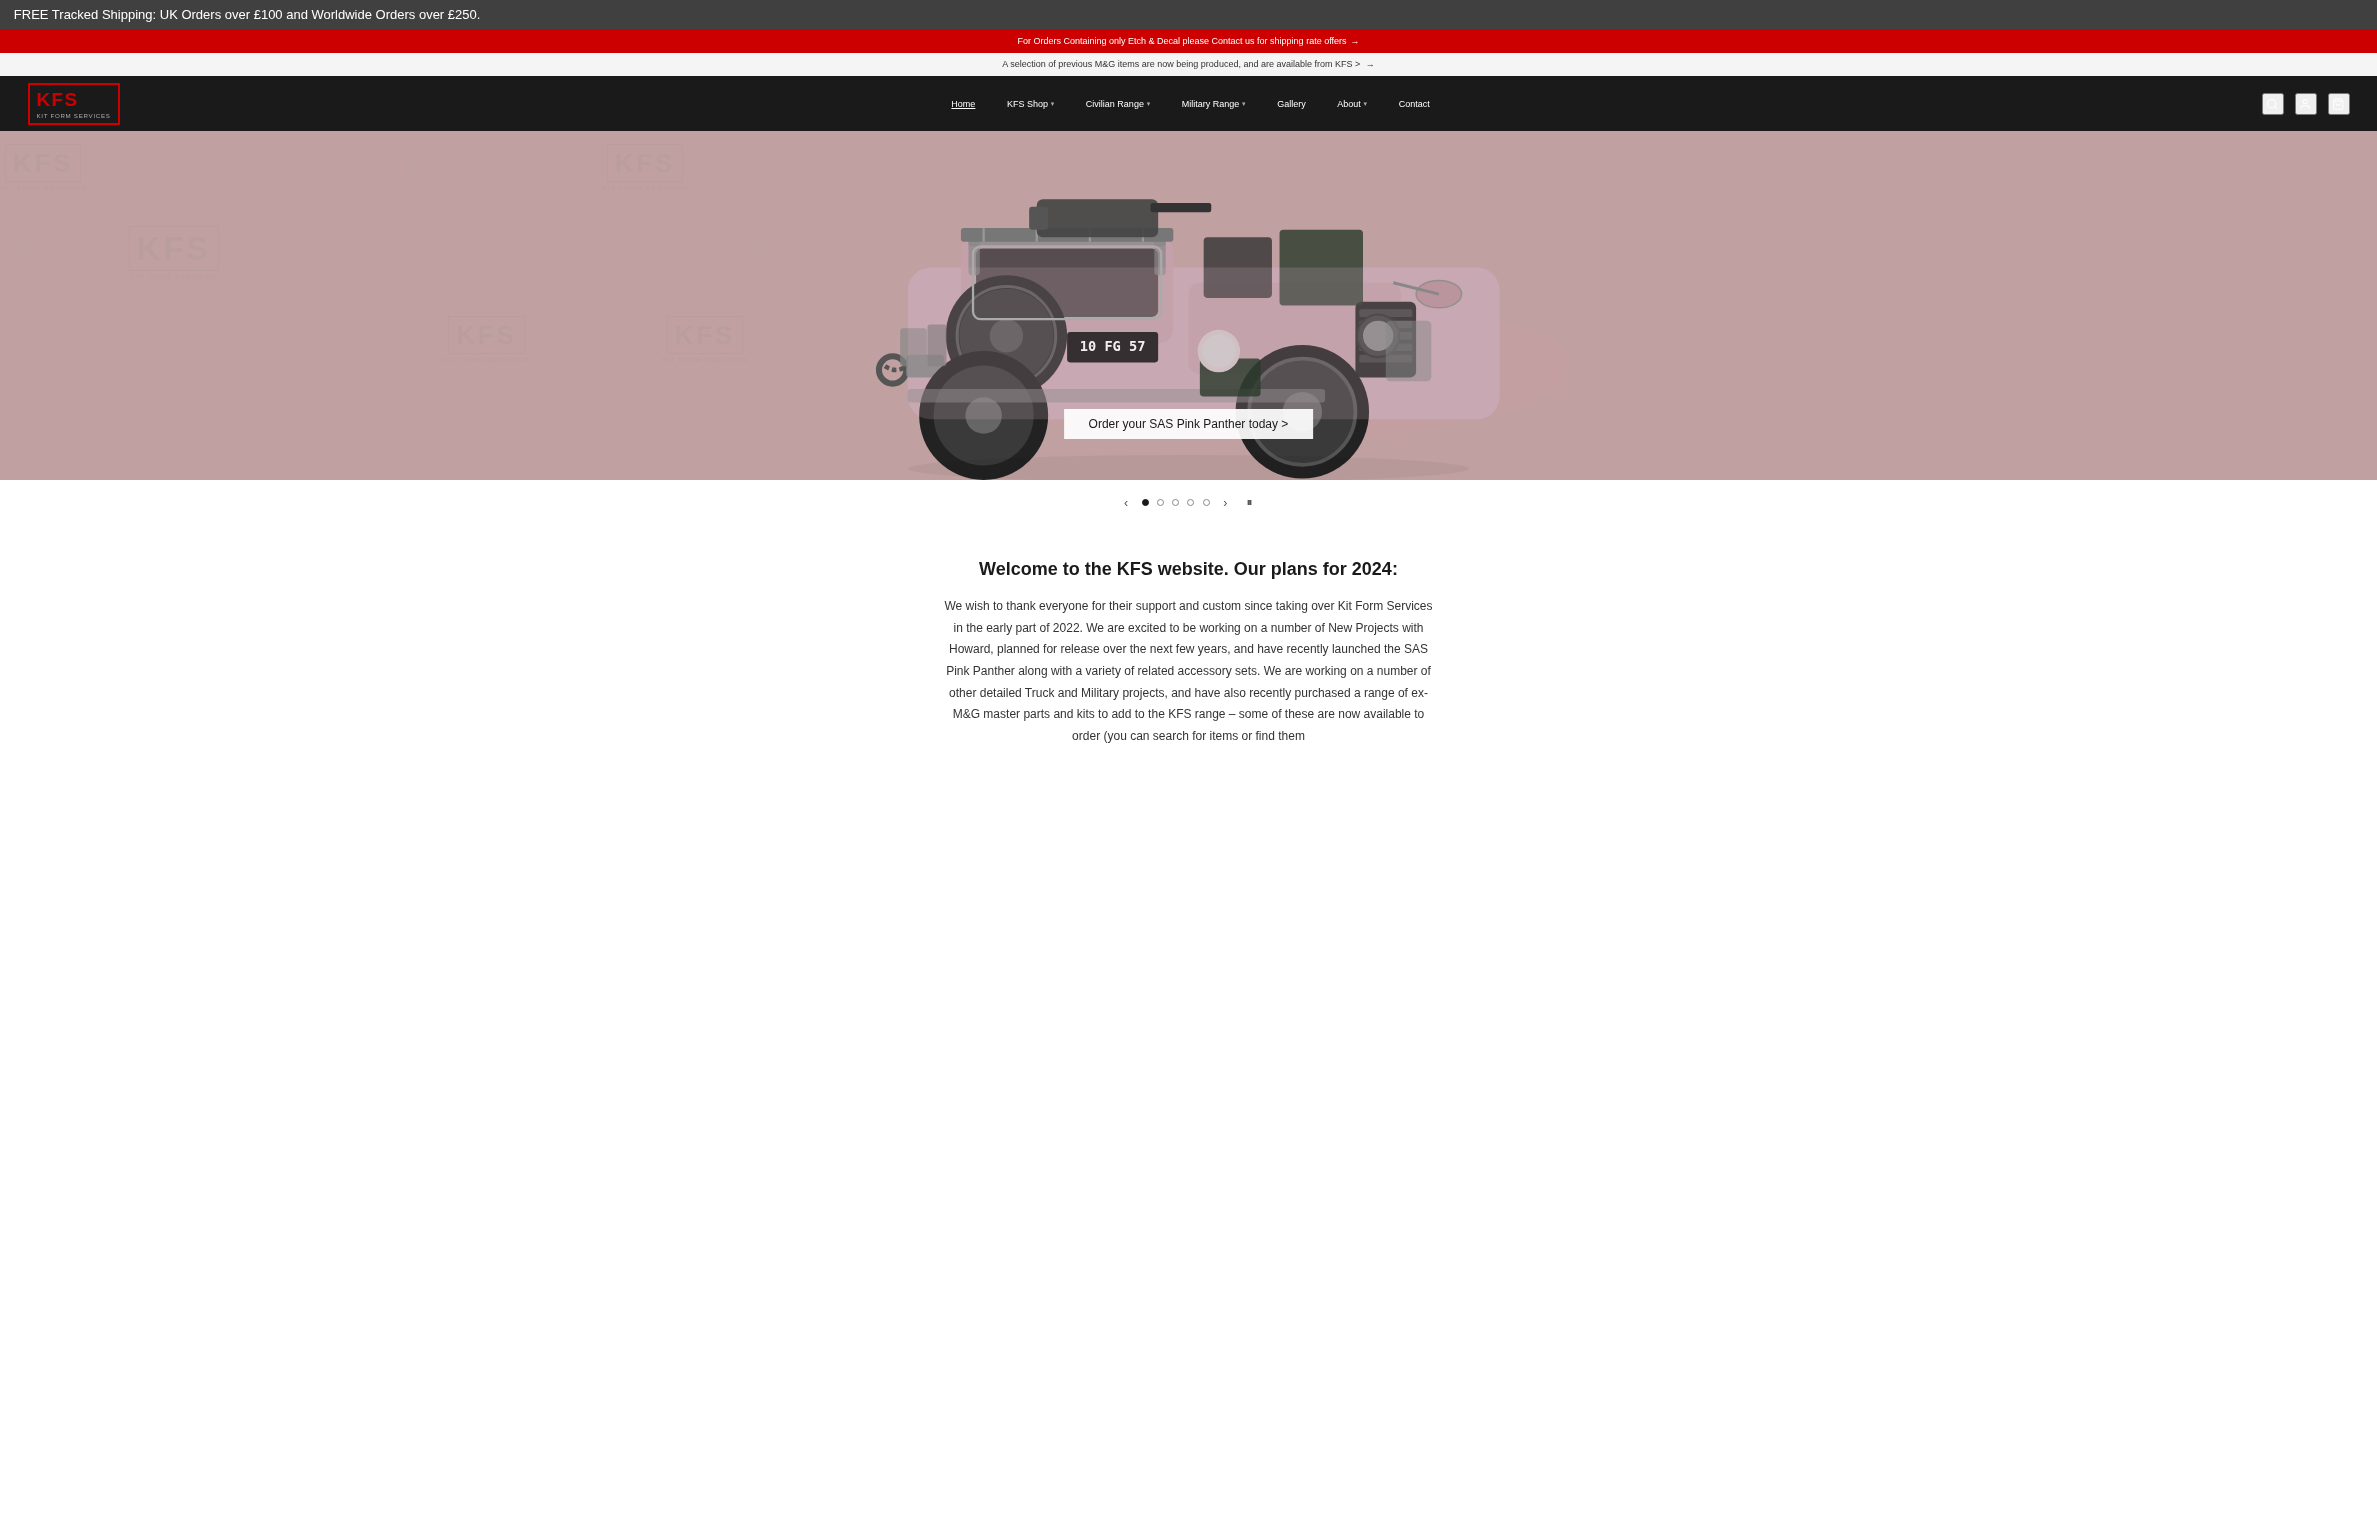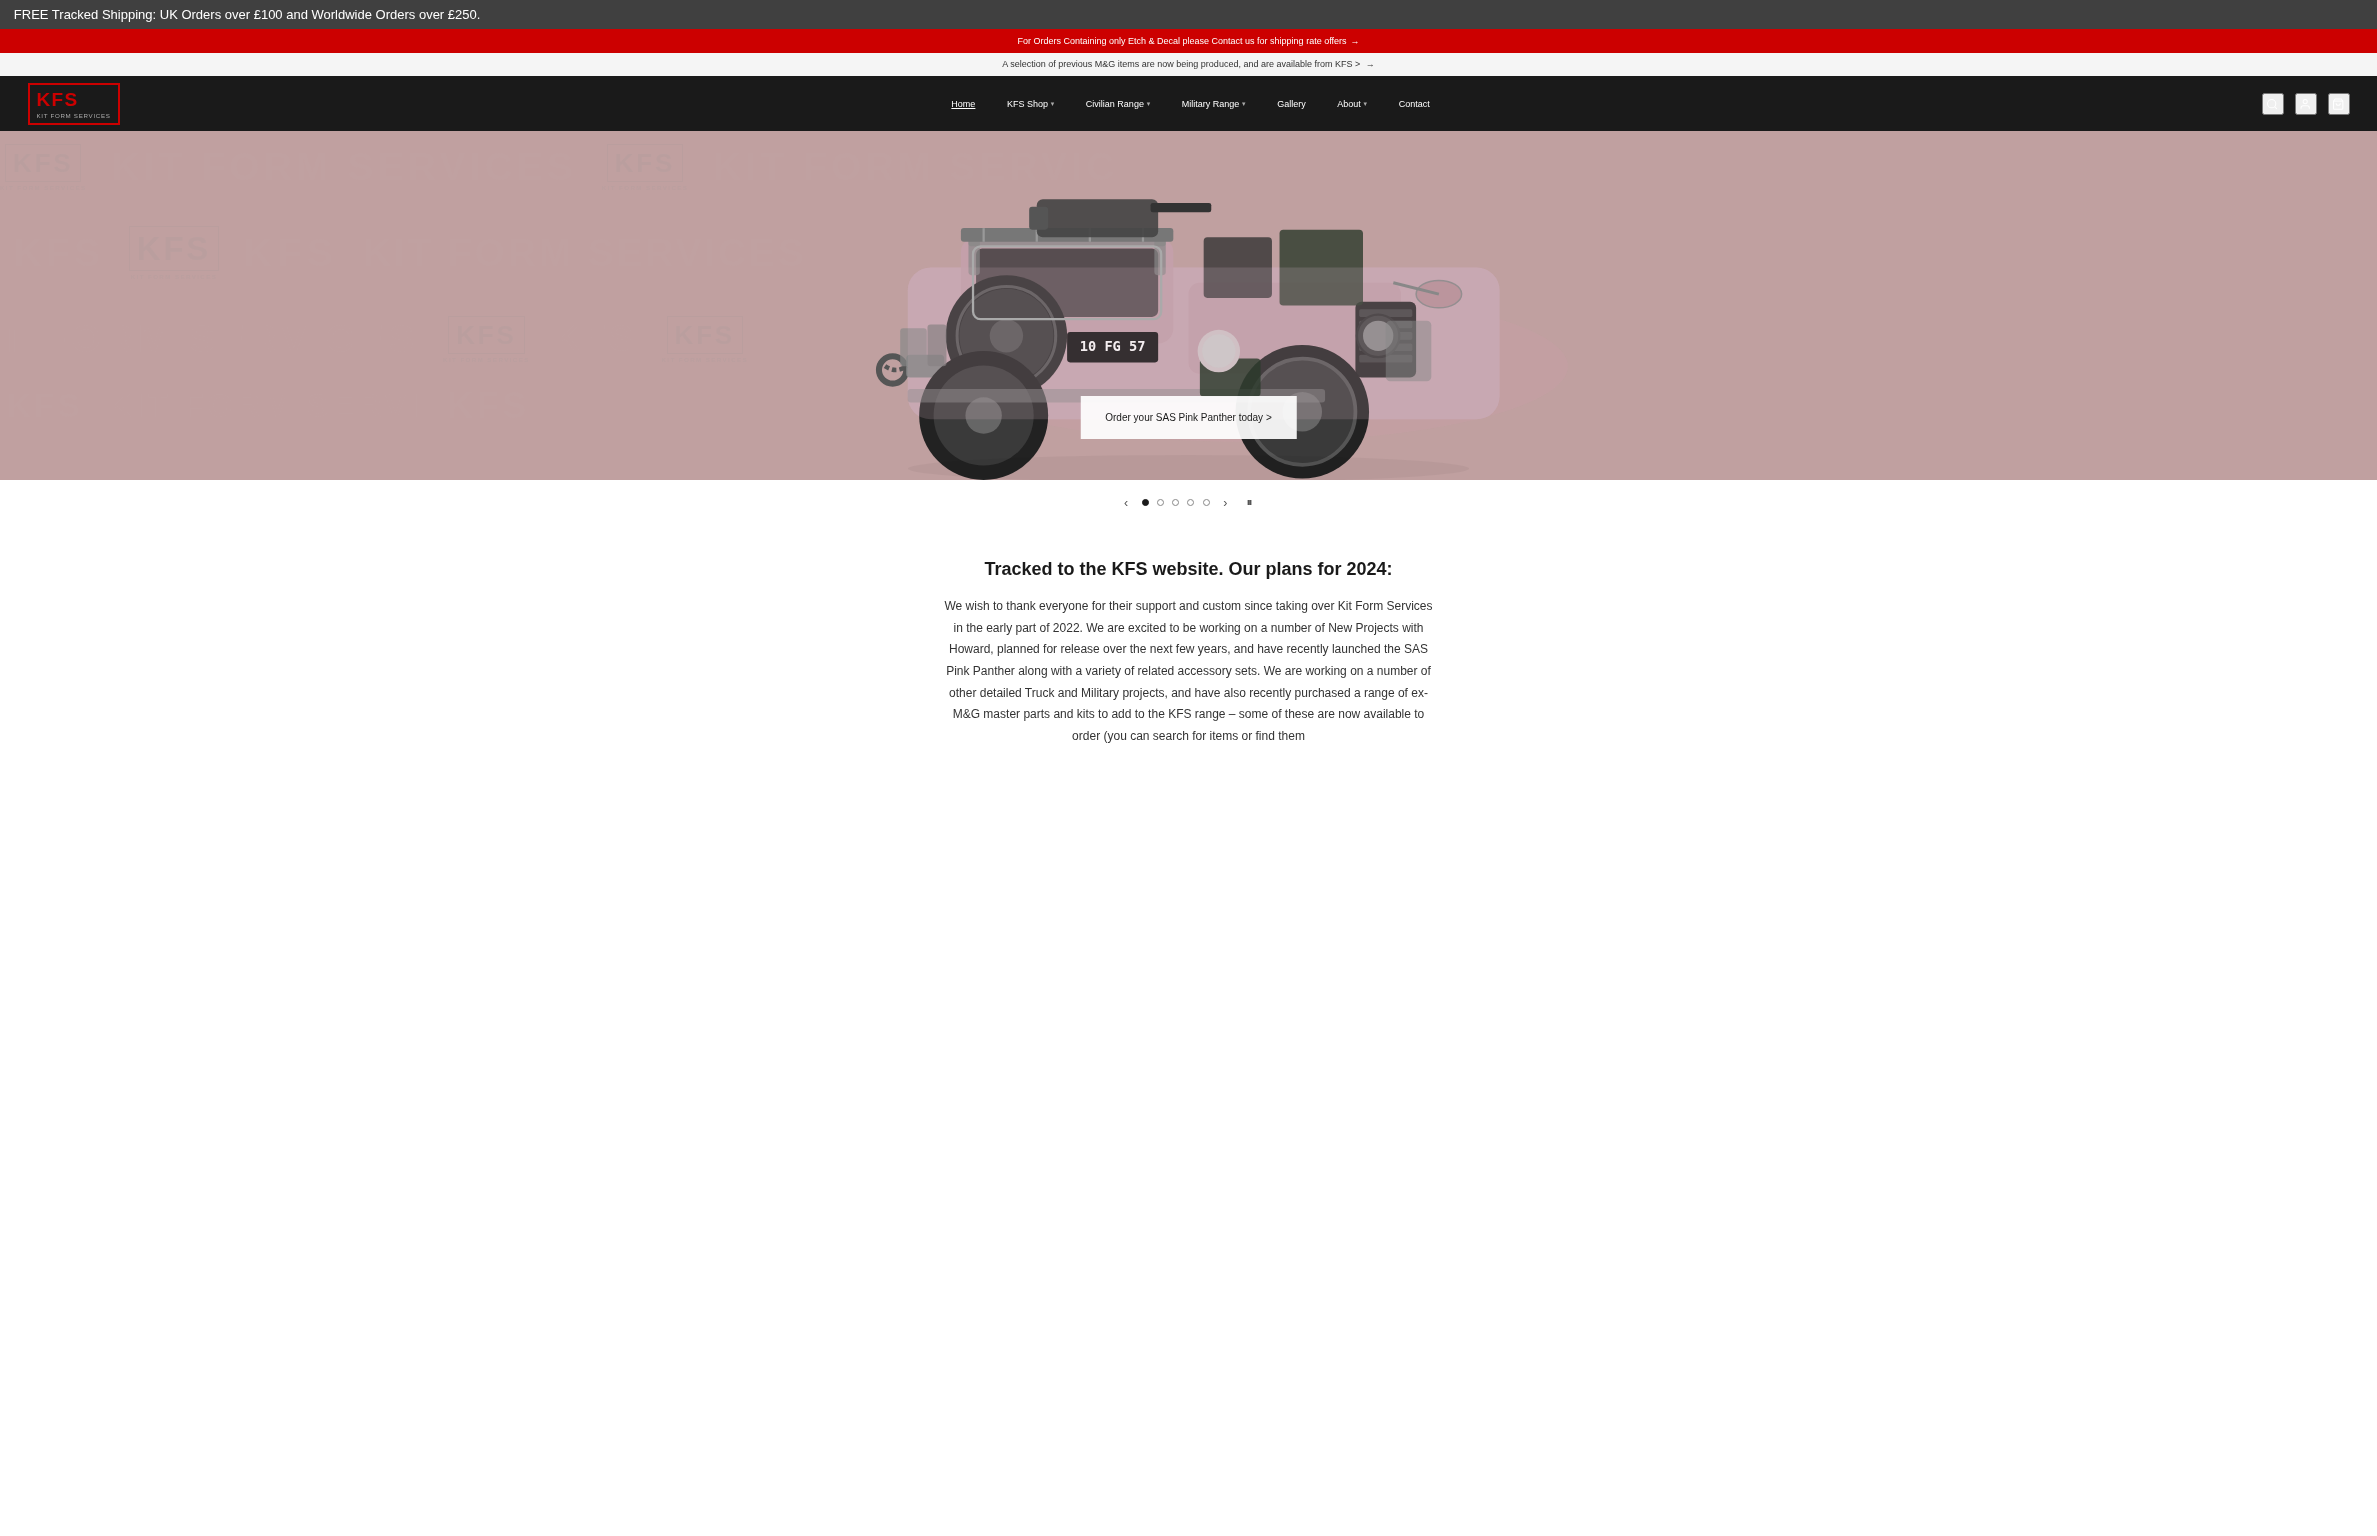--- a/index.html
+++ b/index.html
@@ -118,22 +118,22 @@
       position: absolute;
       bottom: 41px;
       left: 50%;
       transform: translateX(-50%);
       z-index: 10;
     }
     .hero-cta-btn {
       background: rgba(255,255,255,0.92);
       color: #1a1a1a;
       border: none;
-      padding: 16px 25px;
-      font-size: 10px;
+      padding: 8px 25px;
+      font-size: 12px;
       font-weight: 500;
       cursor: pointer;
       white-space: nowrap;
     }
     
     .slide-controls {
       background: #fff;
       display: flex;
       align-items: center;
       justify-content: center;
@@ -477,16 +477,16 @@
   <span class="slide-dot"></span>
   <button class="slide-arrow">
     <span>›</span>
   </button>
   <button class="slide-pause">
     <span>⏸</span>
   </button>
 </div>
 
 <div class="main-content">
-  <h2 class="main-title">Tracked to the KFS website. Our plans for 2024:</h2>
+  <h2 class="main-title">Welcome to the KFS website. Our plans for 2024:</h2>
   <p class="main-body">We wish to thank everyone for their support and custom since taking over Kit Form Services in the early part of 2022. We are excited to be working on a number of New Projects with Howard, planned for release over the next few years, and have recently launched the SAS Pink Panther along with a variety of related accessory sets. We are working on a number of other detailed Truck and Military projects, and have also recently purchased a range of ex-M&amp;G master parts and kits to add to the KFS range – some of these are now available to order (you can search for items or find them</p>
 </div>
 
 
 </body></html>

